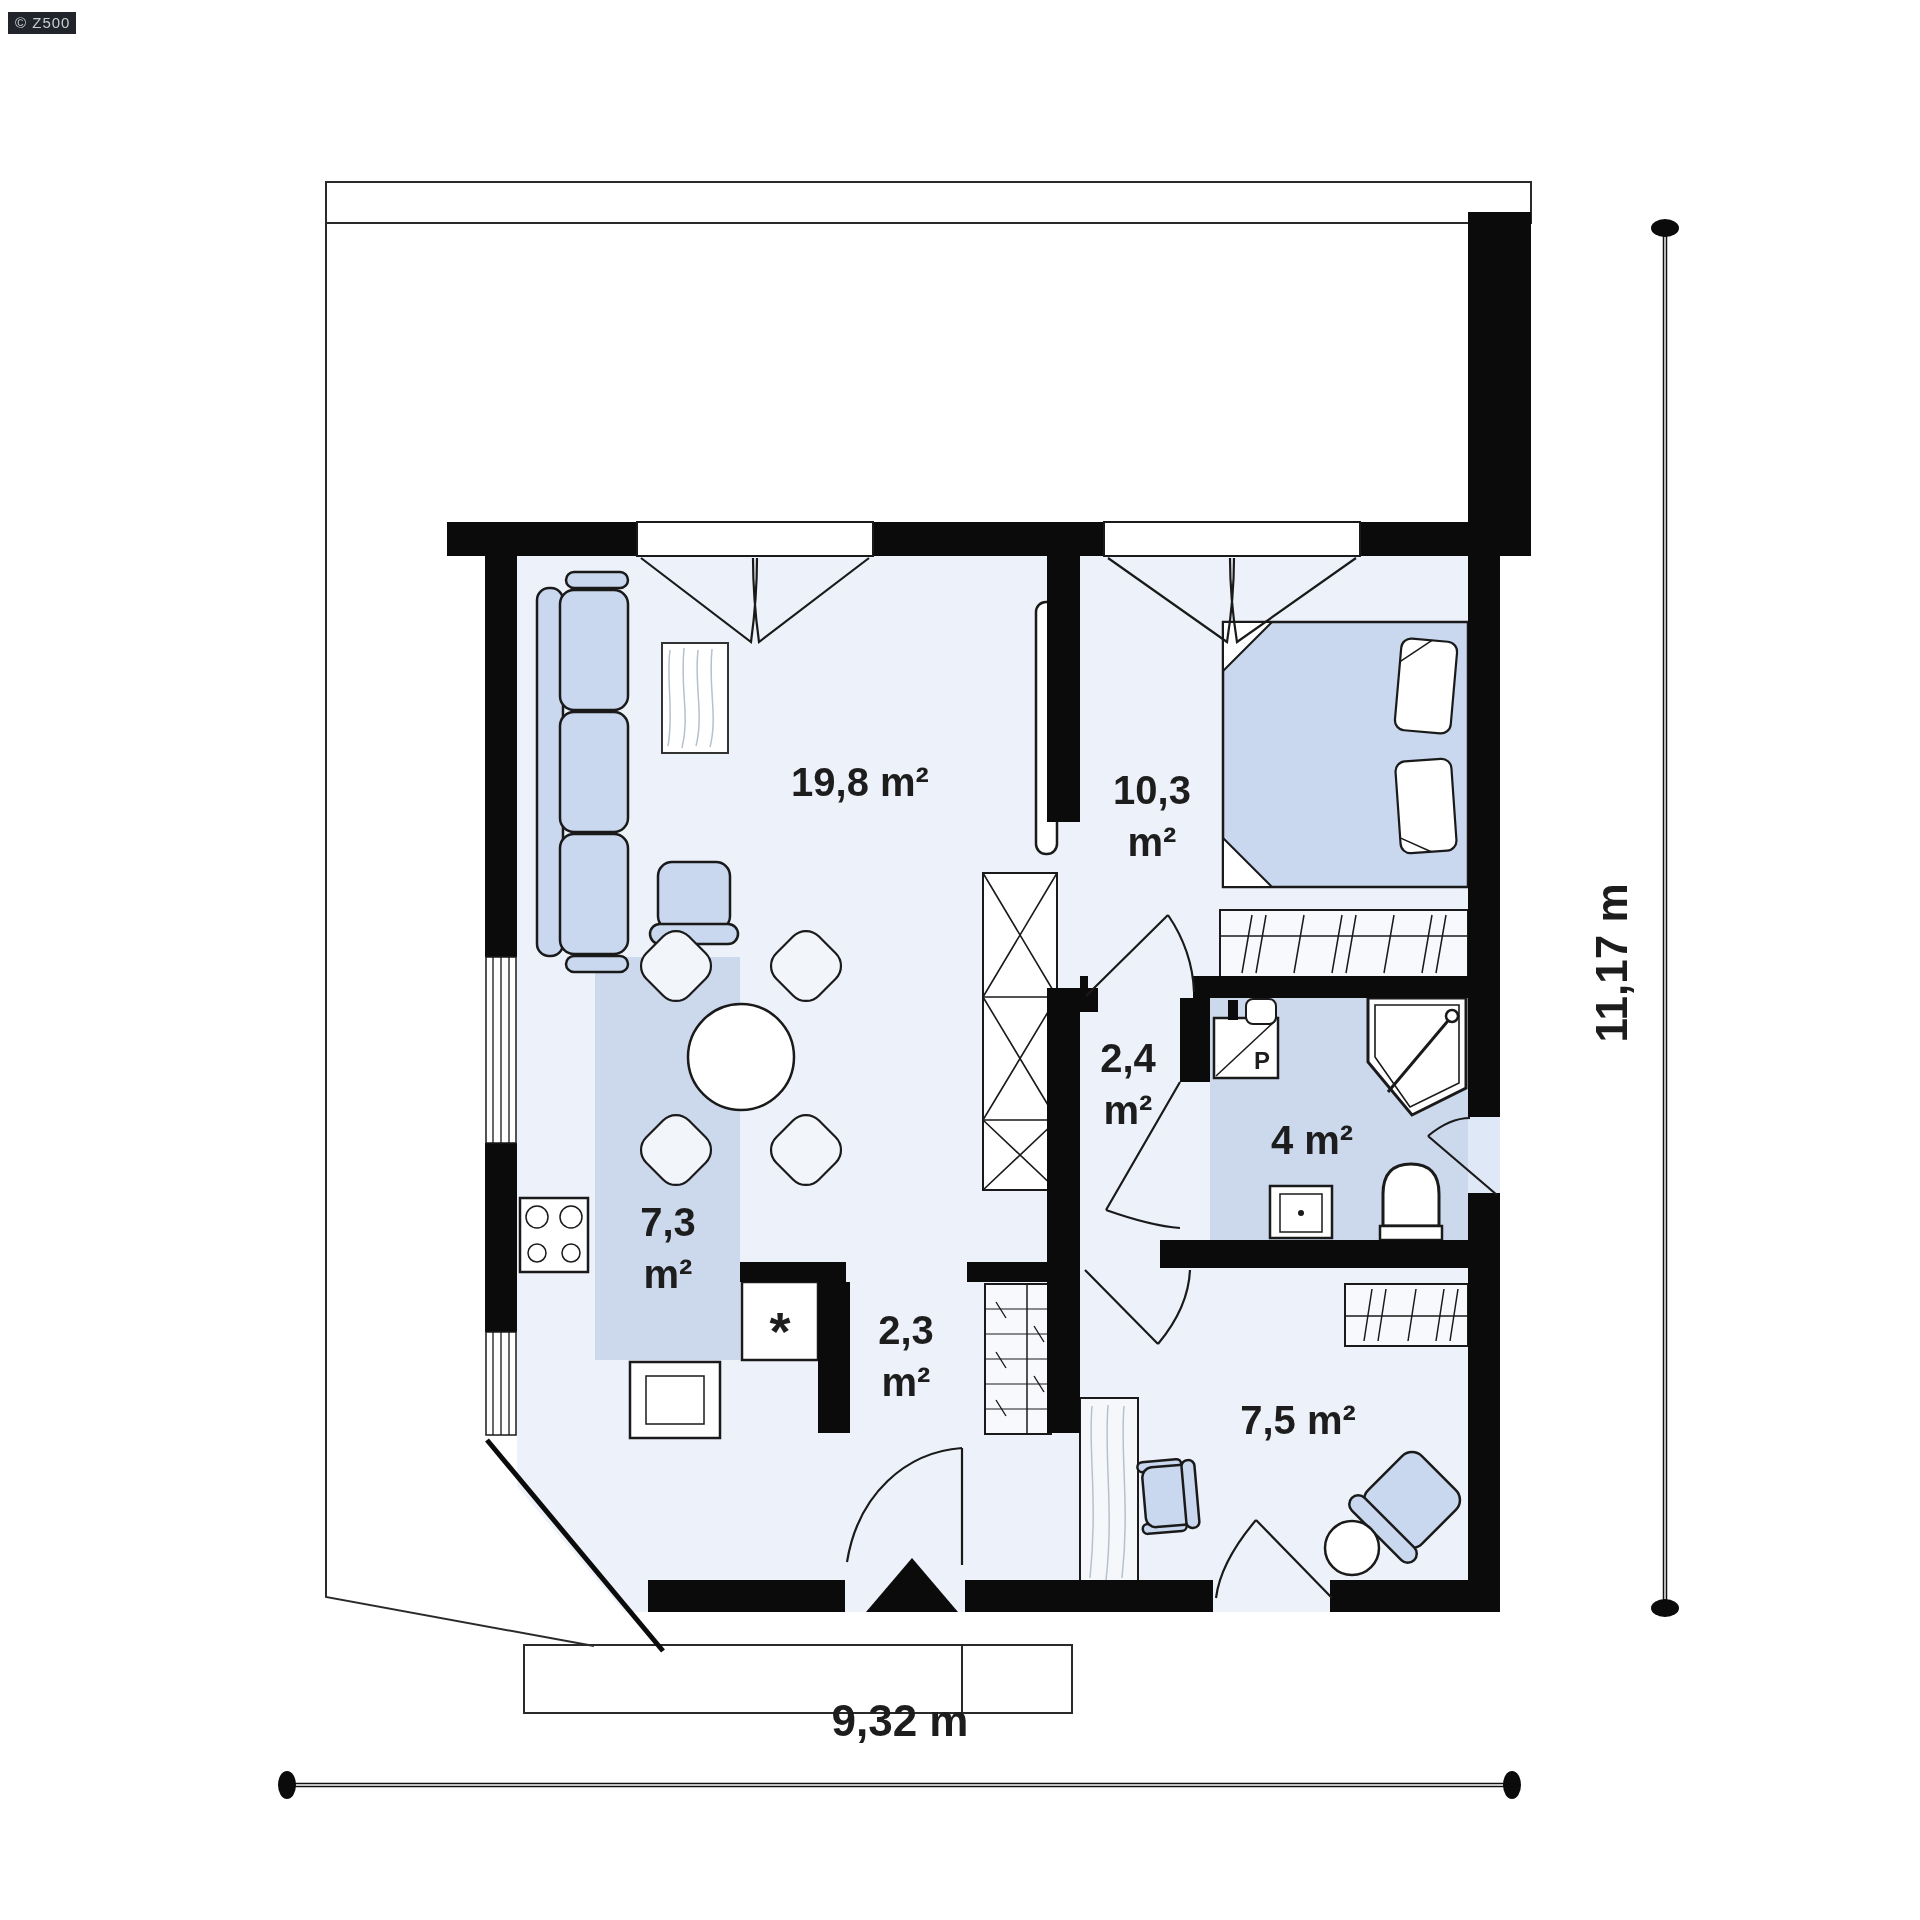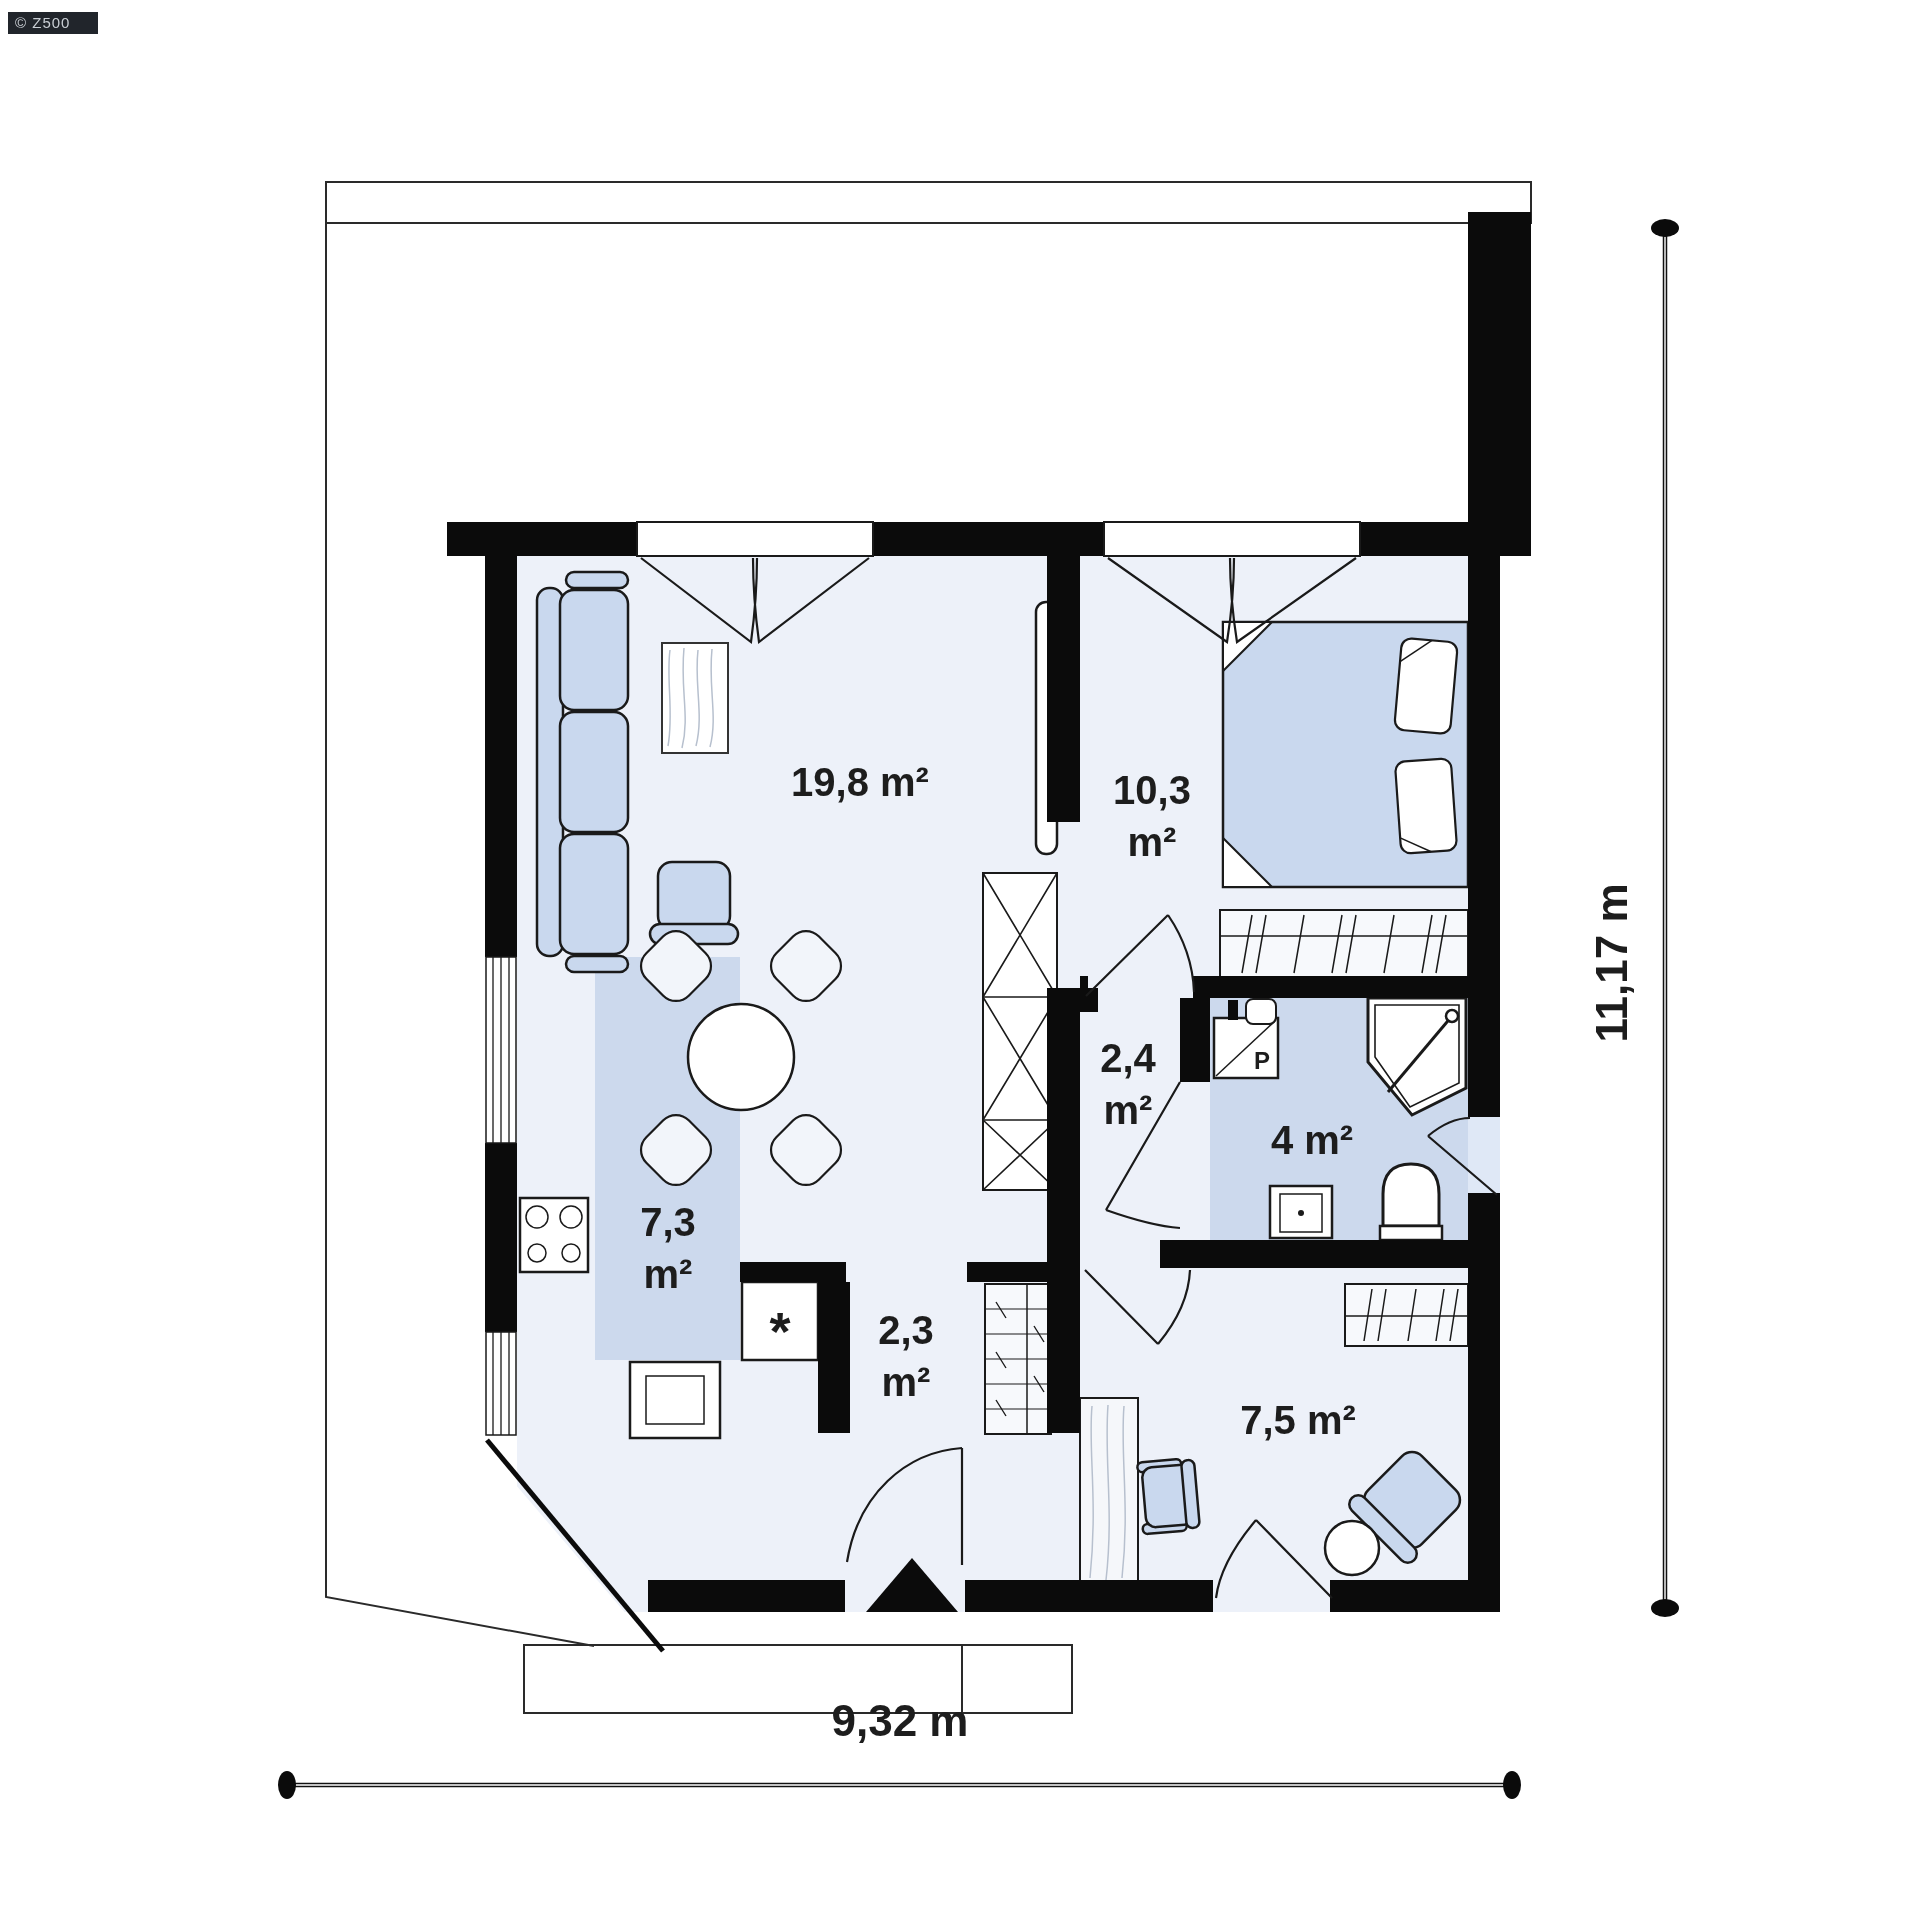--- a/index.html
+++ b/index.html
@@ -1,19 +1,19 @@
 <!DOCTYPE html>
 <html><head>
 <meta charset="utf-8">
 <style>
   html,body{margin:0;padding:0;background:#ffffff;}
   .canvas{position:relative;width:1920px;height:1920px;background:#ffffff;font-family:"Liberation Sans",sans-serif;overflow:hidden;}
   .plan-svg{position:absolute;left:0;top:0;}
   .badge{position:absolute;left:8px;top:12px;background:#21252b;color:#c9ced4;
-         font:15px "Liberation Sans",sans-serif;padding:2px 28px 3px 7px;letter-spacing:1px;}
+         font:15px "Liberation Sans",sans-serif;padding:2px 6px 3px 7px;letter-spacing:1px;}
   text{font-family:"Liberation Sans",sans-serif;font-weight:bold;fill:#1d1d1d;}
   .room-label{font-size:40px;}
   .dim-label{font-size:44px;}
   .fixture-label{font-size:24px;}
   .freezer-label{font-size:54px;}
   .wall{fill:#0b0b0b;stroke:none;}
   .thin{stroke:#2a2a2a;stroke-width:2;fill:none;}
   .furn{fill:#c9d8ee;stroke:#1a1a1a;stroke-width:2.5;}
   .furn-w{fill:#ffffff;stroke:#1a1a1a;stroke-width:2.5;}
   .hatchbox{fill:#f7f9fc;stroke:#1a1a1a;stroke-width:2;}

